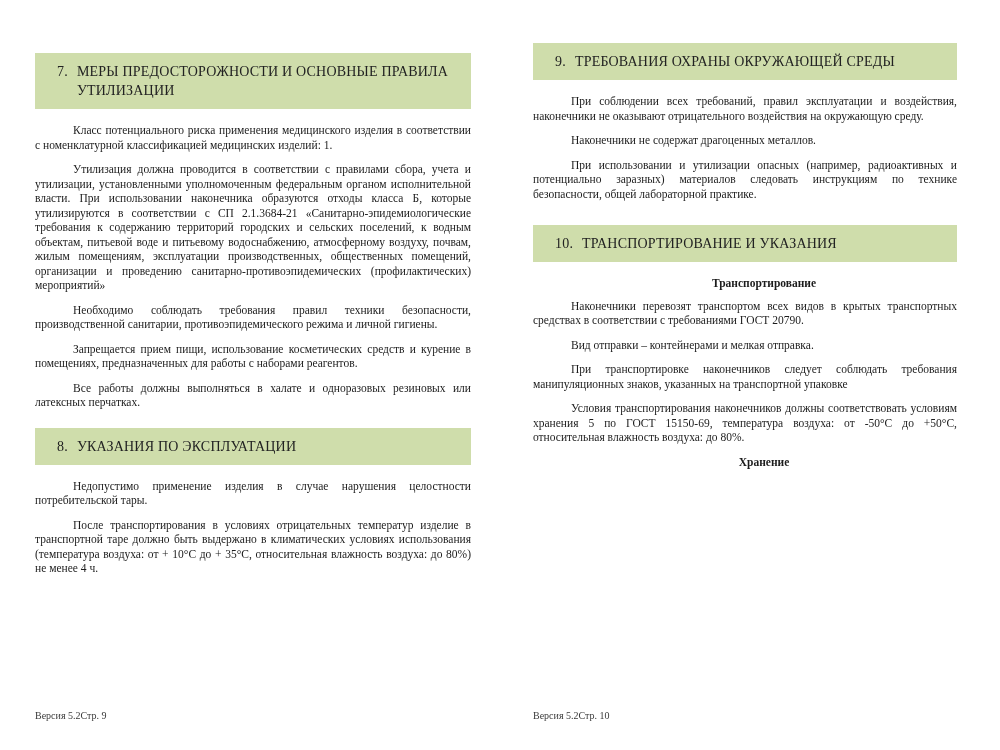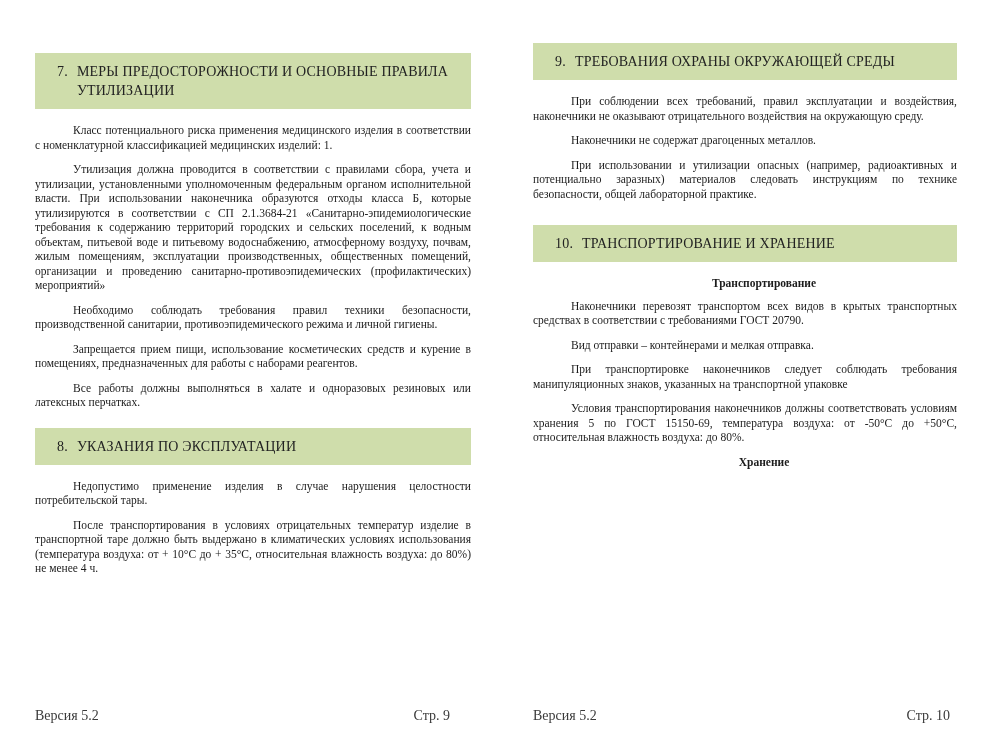--- a/index.html
+++ b/index.html
@@ -44,22 +44,22 @@
   }
   .bar-spacer { height: 8px; }
   .bar-spacer-lg { height: 14px; }
 
   .footer {
     position: absolute;
     bottom: 28px;
     left: 0;
     right: 0;
     display: flex;
-    justify-content: space-between;
-    font-size: 14px;
+    justify-content: flex-start;
+    font-size: 10px;
     line-height: 12px;
     color: #3a3a3a;
   }
   .page-left  .footer { padding-right: 21px; }
   .page-right .footer { padding-right: 7px; }
 </style>
 </head>
 <body>
 
 <div class="sheet">
@@ -101,21 +101,21 @@
     </div>
 
     <p class="body-p">При соблюдении всех требований, правил эксплуатации и воздействия, наконечники не оказывают отрицательного воздействия на окружающую среду.</p>
     <p class="body-p">Наконечники не содержат драгоценных металлов.</p>
     <p class="body-p">При использовании и утилизации опасных (например, радиоактивных и потенциально заразных) материалов следовать инструкциям по технике безопасности, общей лабораторной практике.</p>
 
     <div class="bar-spacer-lg"></div>
 
     <div class="h-bar">
       <span class="h-num">10.</span>
-      <span class="h-title">ТРАНСПОРТИРОВАНИЕ И ХРАНЕНИЕ</span>
+      <span class="h-title">ТРАНСПОРТИРОВАНИЕ И УКАЗАНИЯ</span>
     </div>
 
     <p class="body-p subhead">Транспортирование</p>
     <p class="body-p">Наконечники перевозят транспортом всех видов в крытых транспортных средствах в соответствии с требованиями ГОСТ 20790.</p>
     <p class="body-p">Вид отправки – контейнерами и мелкая отправка.</p>
     <p class="body-p">При транспортировке наконечников следует соблюдать требования манипуляционных знаков, указанных на транспортной упаковке</p>
     <p class="body-p">Условия транспортирования наконечников должны соответствовать условиям хранения 5 по ГОСТ 15150-69, температура воздуха: от -50°С до +50°С, относительная влажность воздуха: до 80%.</p>
 
     <p class="body-p subhead">Хранение</p>
 

